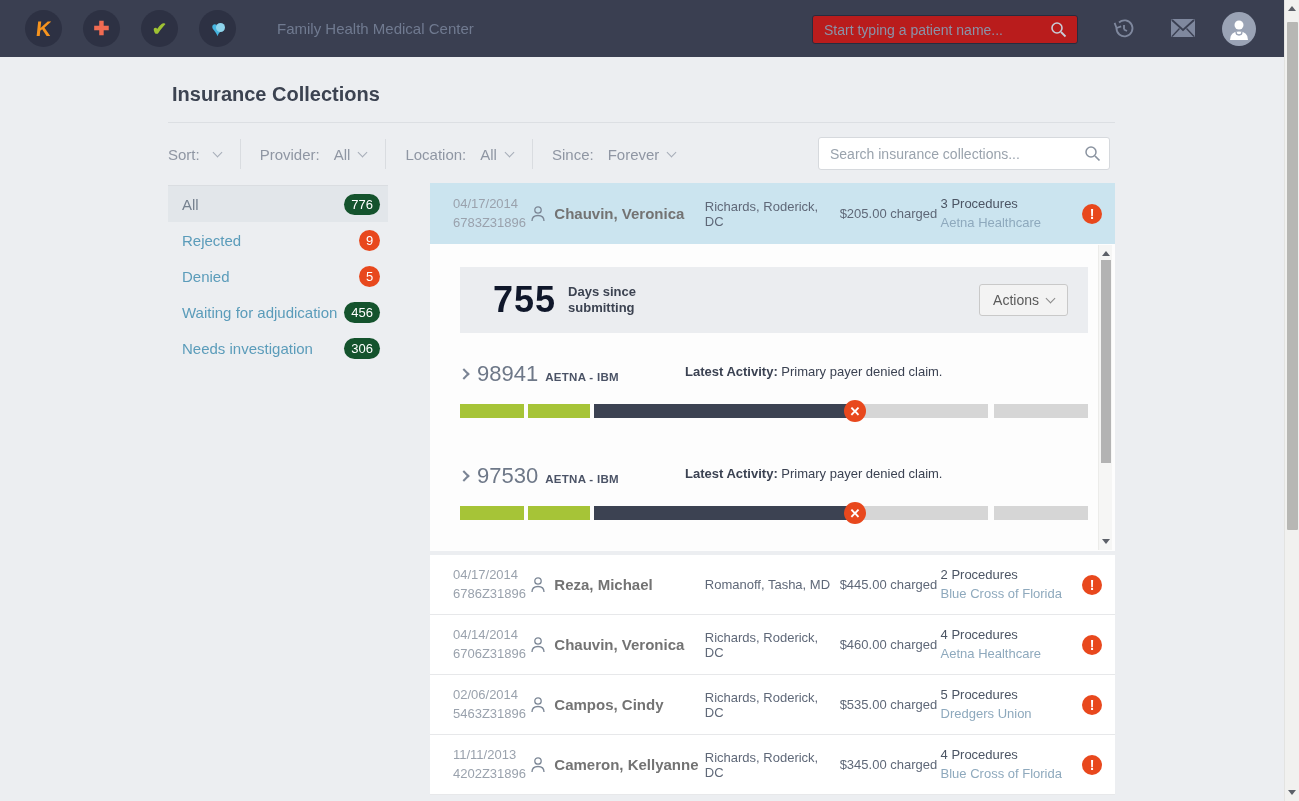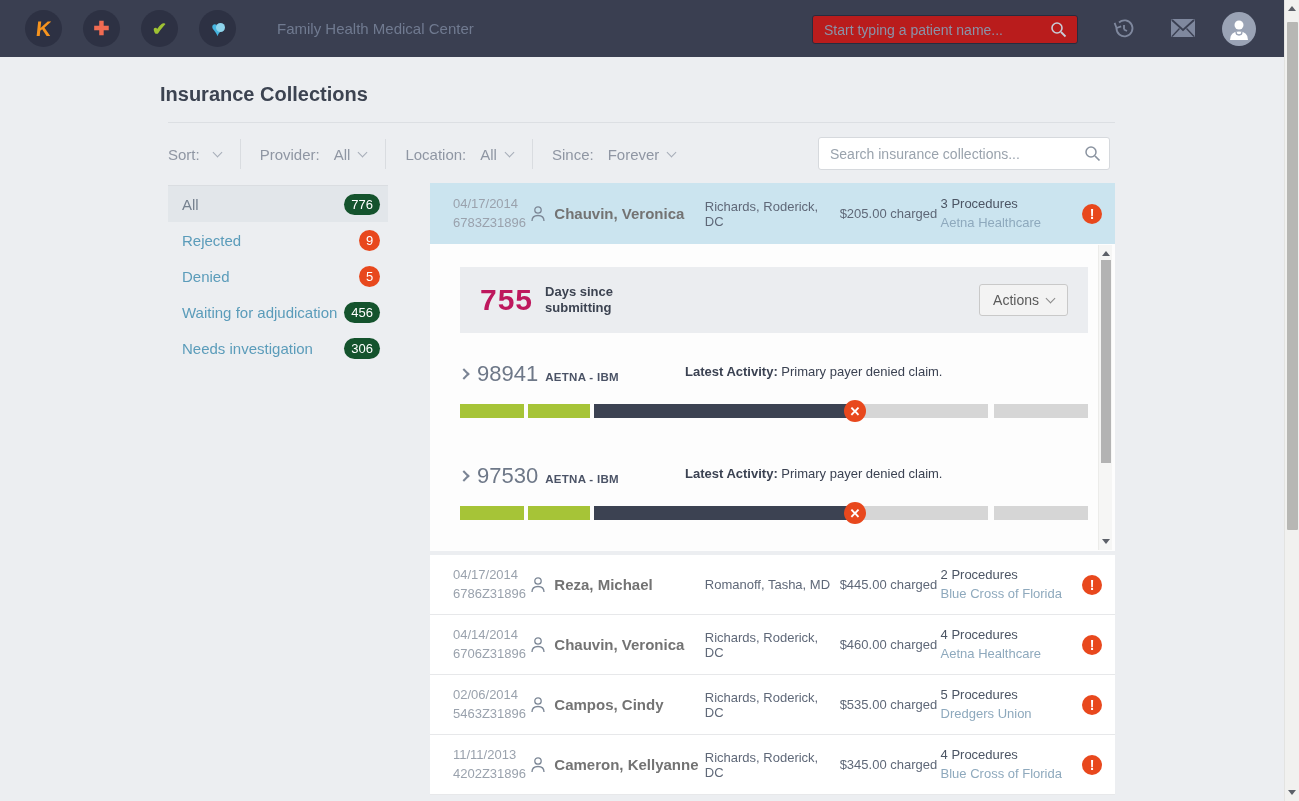--- a/index.html
+++ b/index.html
@@ -58,21 +58,21 @@
     position:absolute; left:2px; top:22px; width:11px; height:508px;
     background:#b7b7b4; border-radius:1px;
   }
   .arrow-up, .arrow-down { position:absolute; left:50%; transform:translateX(-50%);
     width:0; height:0; border-left:4px solid transparent; border-right:4px solid transparent; }
   .arrow-up { border-bottom:5px solid #5c6068; top:6px; }
   .arrow-down { border-top:5px solid #5c6068; bottom:6px; }
 
   
   .page-title {
-    position:absolute; left:160px; top:83px;
+    position:absolute; left:172px; top:83px;
     font-size:20px; font-weight:bold; color:#3c4351;
   }
   .title-divider { position:absolute; left:168px; top:122px; width:947px; height:1px; background:#dcdfe3; }
 
   .filterbar {
     position:absolute; left:168px; top:139px; height:30px;
     display:flex; align-items:center; font-size:15px; color:#8f96a3;
   }
   .filter-group { display:flex; align-items:center; cursor:pointer; }
   .filter-label { margin-right:14px; }
@@ -131,21 +131,21 @@
 
   
   .detail-panel {
     position:relative; height:311px; background:#fdfdfd;
     border-bottom:4px solid #eceef1;
   }
   .stat-bar {
     position:absolute; left:30px; top:23px; width:628px; height:66px;
     background:#ebedf0; display:flex; align-items:center;
   }
-  .days-num { font-size:30px; font-weight:bold; color:#be185d; margin-left:20px; letter-spacing:1px; }
+  .days-num { font-size:36px; font-weight:bold; color:#0f172a; margin-left:33px; letter-spacing:1px; }
   .days-label { font-size:13px; font-weight:bold; color:#3c4351; width:78px; line-height:1.2; margin-left:12px; }
   .actions-btn {
     margin-left:auto; margin-right:20px; height:32px; padding:0 13px;
     background:#f3f3f3; border:1px solid #c9c9c9; border-radius:3px;
     font-size:14px; color:#5a5a5a; display:flex; align-items:center; gap:8px; cursor:pointer;
     font-family:"Liberation Sans",sans-serif;
   }
   .actions-btn .caret { border-color:#8a8a8a; }
 
   .proc-block { position:absolute; left:30px; width:628px; }

